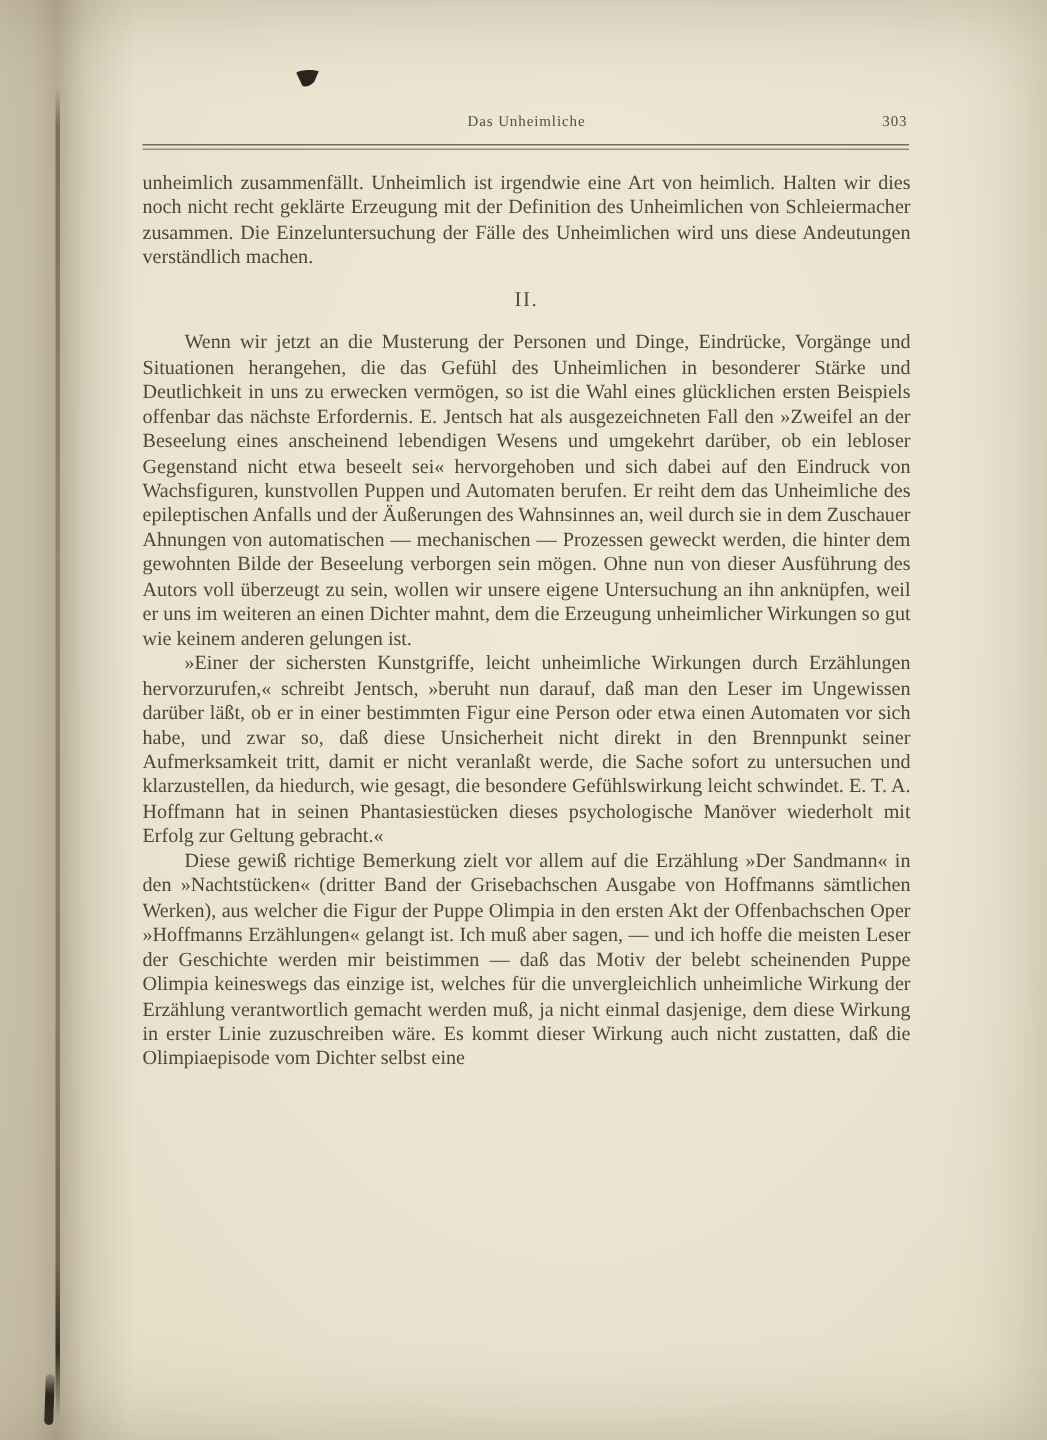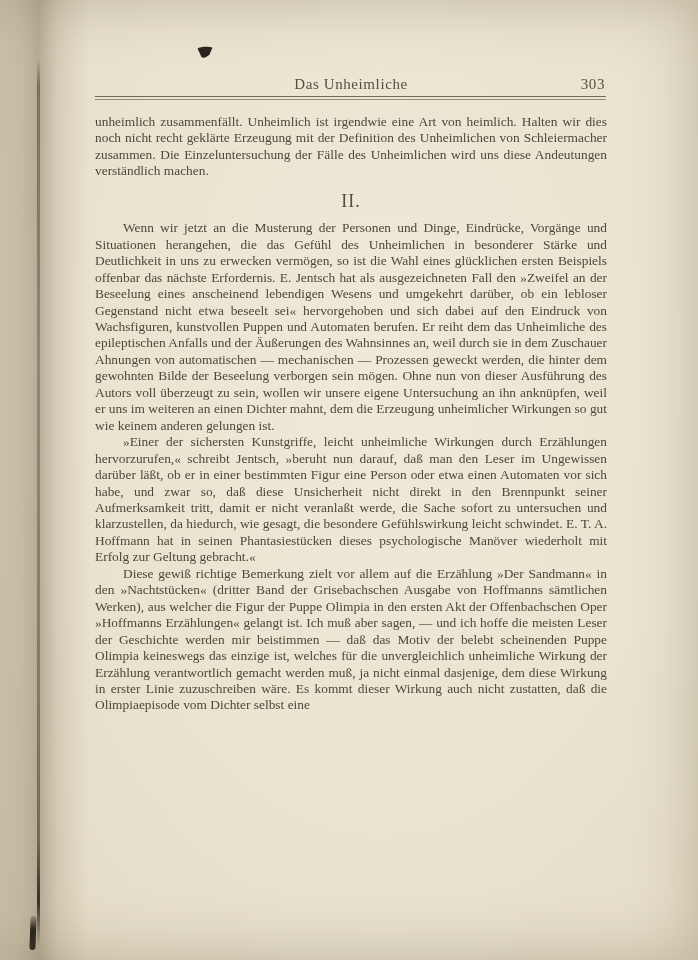--- a/index.html
+++ b/index.html
@@ -63,21 +63,21 @@
     position: absolute;
     left: 196px; top: 46px;
     width: 18px; height: 15px;
   }
   
   .page-header {
     position: absolute;
     left: 95px; top: 76px;
     width: 512px;
     height: 18px;
-    font-size: 15px;
+    font-size: 10px;
     letter-spacing: 0.6px;
   }
   .running-title {
     position: absolute;
     left: 0; right: 0;
     text-align: center;
     color: #564e3f;
   }
   .page-number {
     position: absolute;
@@ -105,21 +105,21 @@
   .text-column p {
     margin: 0;
     text-align: justify;
   }
   .text-column p.indent {
     text-indent: 28px;
   }
   .section-heading {
     text-align: center;
     margin: 13px 0 11px 0;
-    font-size: 18px;
+    font-size: 14px;
     letter-spacing: 1px;
     color: #544c3e;
   }
 </style>
 </head>
 <body>
 
 <div class="scan-page">
 
   <div class="gutter-shade"></div>

